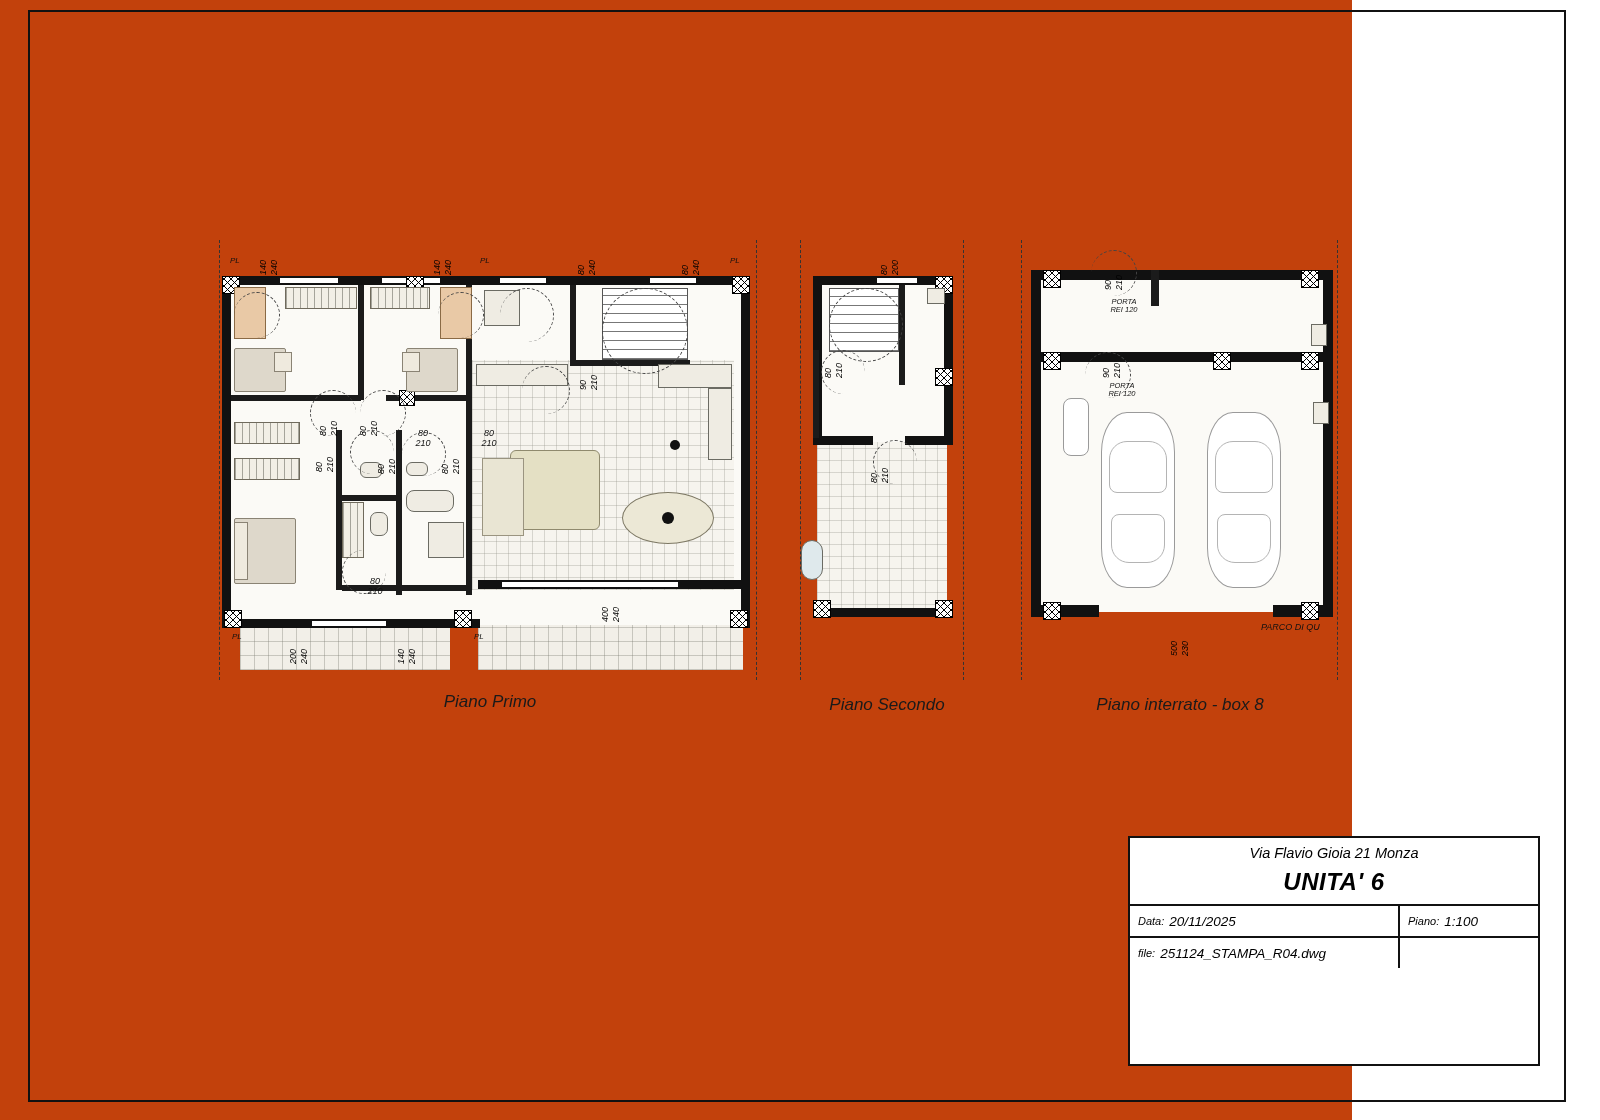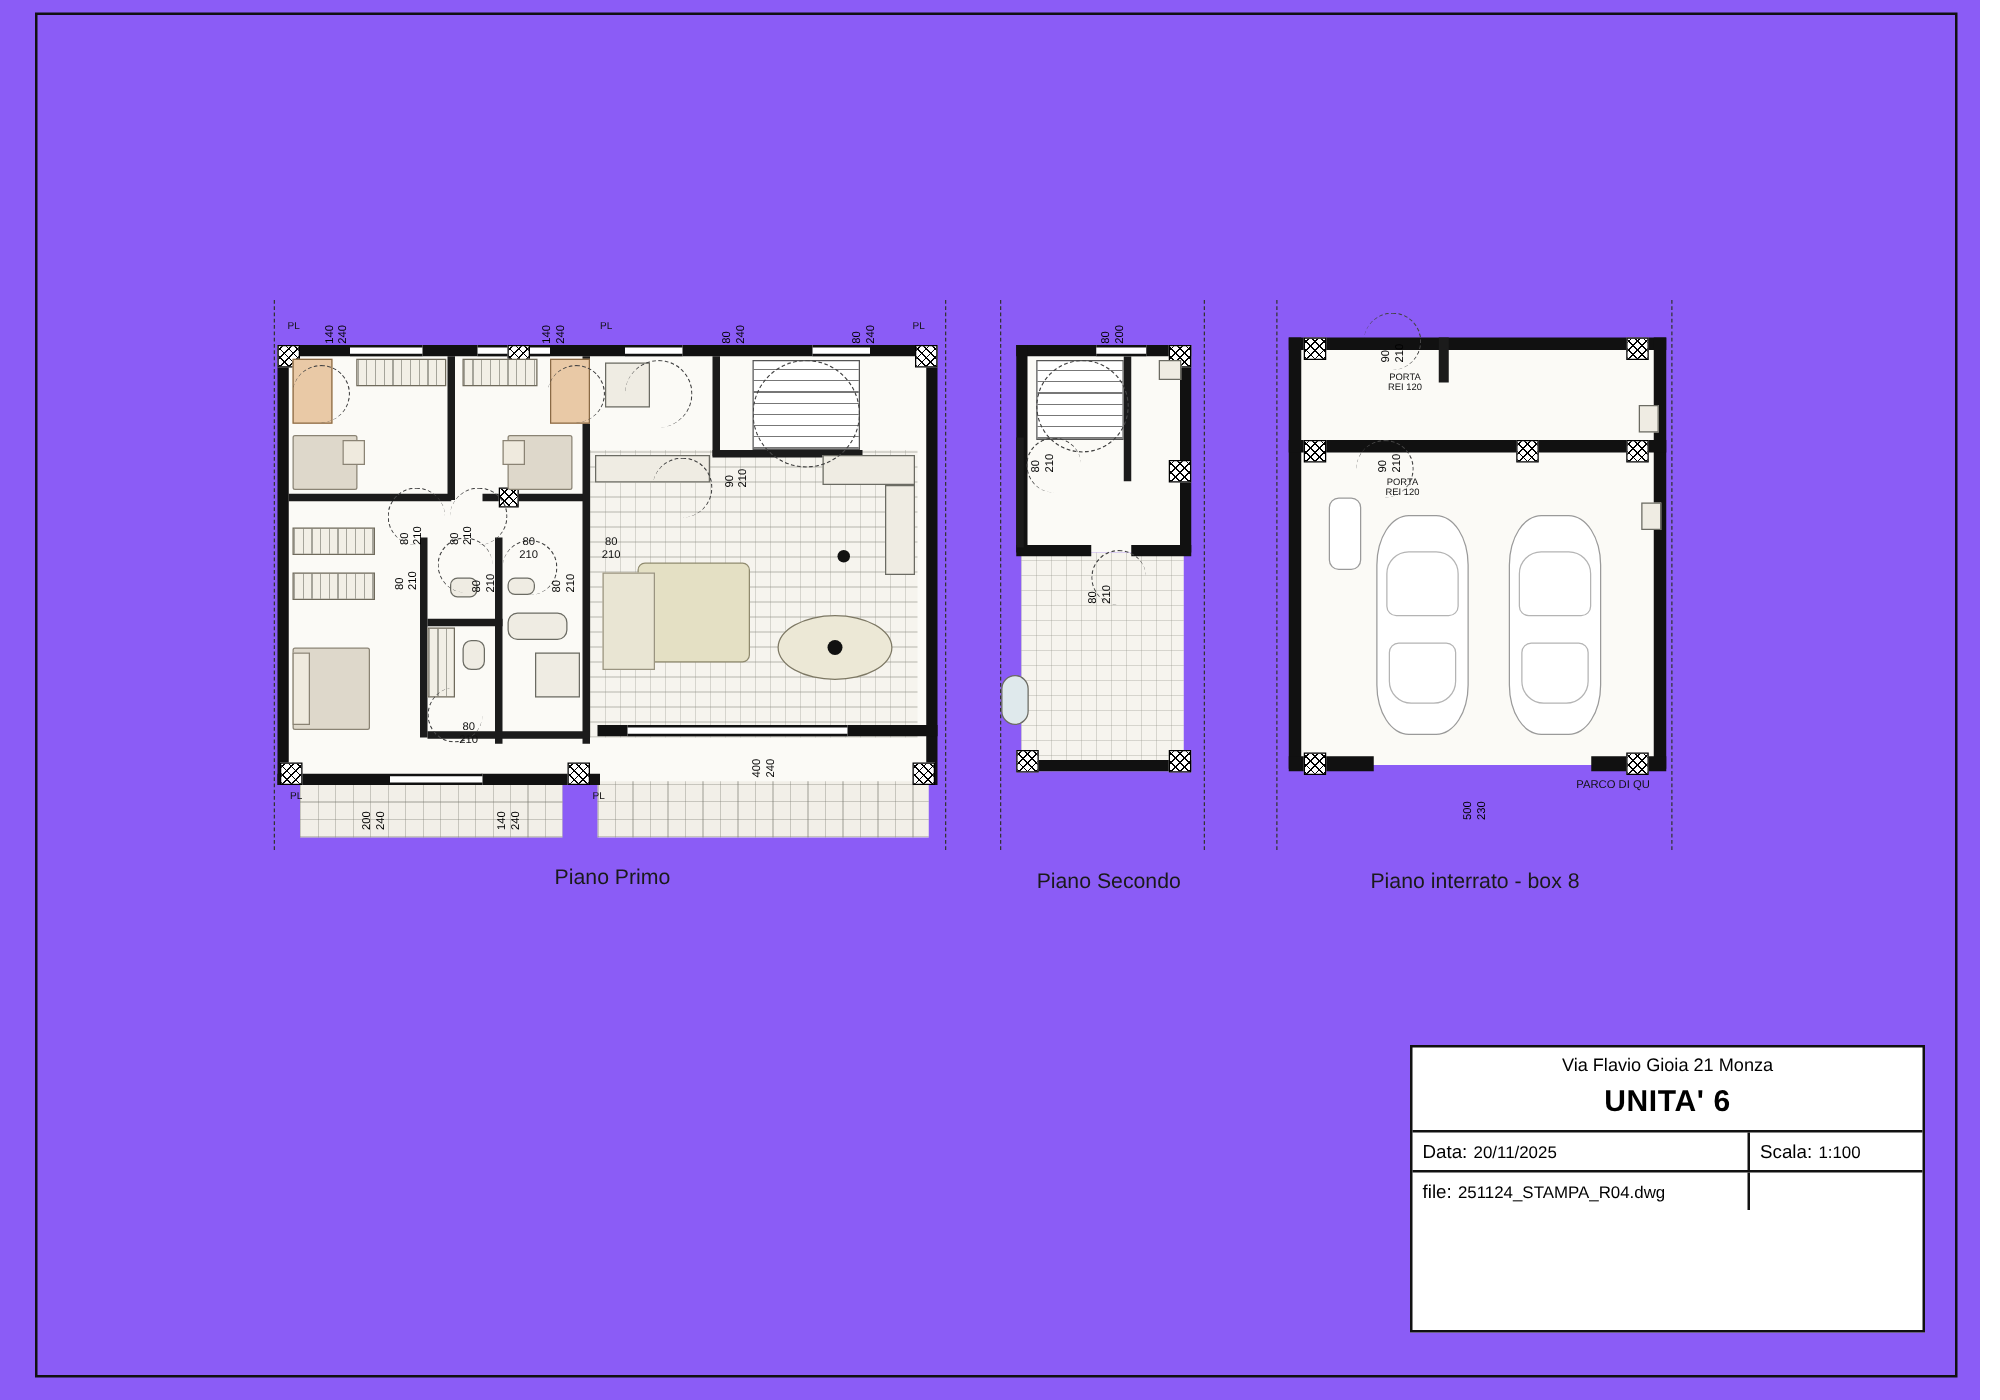--- a/index.html
+++ b/index.html
@@ -11,23 +11,24 @@
     width: 1600px;
     height: 1120px;
     font-family: "Liberation Sans", sans-serif;
     color: #000;
     overflow: hidden;
     position: relative;
   }
   #sheet {
     position: absolute;
     left: 0; top: 0;
-    width: 1584px;
+    width: 1352px;
     height: 1120px;
-    background: #8b5cf6;
+    background: #c2410c;
+    font-style: italic;
   }
   .sheet-border {
     position: absolute;
     left: 28px; top: 10px;
     width: 1538px;
     height: 1092px;
     border: 2px solid #111;
     box-sizing: border-box;
   }
 
@@ -299,21 +300,21 @@
   .tb-row:last-child { border-bottom: none; }
   .tb-cell {
     display: flex;
     align-items: center;
     padding: 0 8px;
     font-size: 13px;
   }
   .tb-cell.grow { flex: 1; border-right: 2px solid #111; }
   .tb-cell.right { width: 122px; }
   .tb-key {
-    font-size: 15px;
+    font-size: 11px;
     margin-right: 5px;
   }
   .tb-val {
     font-size: 13.5px;
   }
 </style>
 </head>
 <body>
 
 <div id="sheet">
@@ -593,21 +594,21 @@
       <div class="line2">Via Flavio Gioia 21 Monza</div>
       <div class="tb-unit">UNITA' 6</div>
     </div>
 
     <div class="tb-row">
       <div class="tb-cell grow">
         <span class="tb-key">Data:</span>
         <span class="tb-val">20/11/2025</span>
       </div>
       <div class="tb-cell right">
-        <span class="tb-key">Scala:</span>
+        <span class="tb-key">Piano:</span>
         <span class="tb-val">1:100</span>
       </div>
     </div>
 
     <div class="tb-row" style="border-bottom:none;">
       <div class="tb-cell grow">
         <span class="tb-key">file:</span>
         <span class="tb-val">251124_STAMPA_R04.dwg</span>
       </div>
       <div class="tb-cell right"></div>

